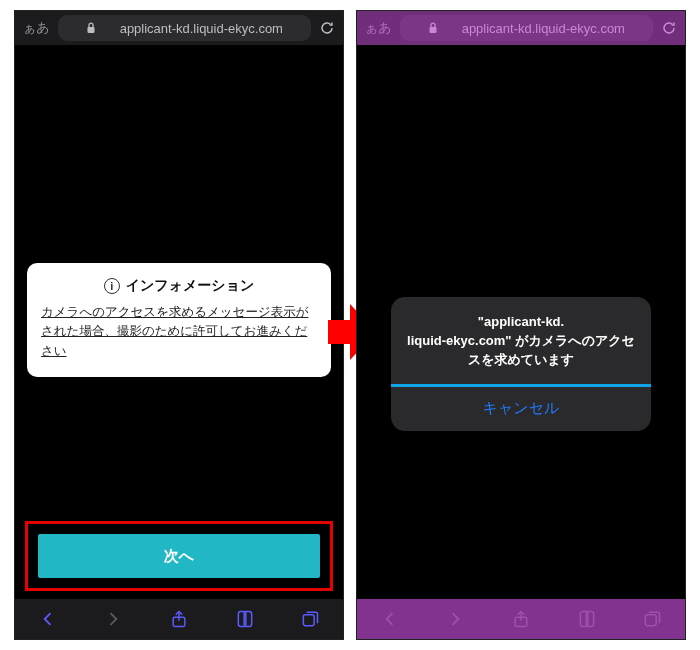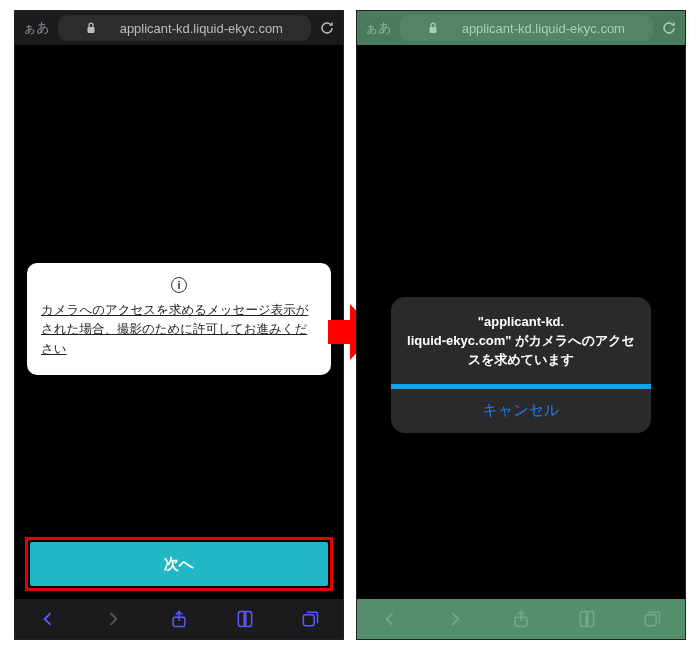--- a/index.html
+++ b/index.html
@@ -5,21 +5,21 @@
   * { box-sizing: border-box; margin: 0; padding: 0; }
   body {
     width: 700px; height: 650px;
     background: #fff;
     font-family: -apple-system, "Hiragino Sans", sans-serif;
     position: relative;
   }
   .stage { position: relative; width: 700px; height: 650px; }
   .phone {
     position: absolute; top: 10px; width: 330px; height: 630px;
-    background: #86efac; border: 1px solid #222;
+    background: #d946ef; border: 1px solid #222;
     display: flex; flex-direction: column;
   }
   .phone-left { left: 14px; }
   .phone-right { left: 356px; }
 
   
   .addrbar {
     height: 34px; background: #1b1b1d; display: flex; align-items: center;
     padding: 0 8px; gap: 8px; color: #bdbdbf; font-size: 12px;
   }
@@ -45,21 +45,21 @@
     width: 16px; height: 16px; border: 1.5px solid #333; border-radius: 50%;
     display: flex; align-items: center; justify-content: center;
     font-size: 11px; font-weight: 700; color: #333;
   }
   .info-title { font-size: 14px; font-weight: 700; color: #111; }
   .info-body { font-size: 12.5px; color: #222; line-height: 1.55; text-decoration: underline; }
 
   
   .next-wrap {
     position: absolute; left: 10px; right: 10px; bottom: 8px;
-    border: 3px solid #e60000; padding: 2px;
+    border: 3px solid #e60000; padding: 10px;
   }
   .next-btn {
     width: 100%; height: 44px; background: #21b7c4; color: #fff;
     display: flex; align-items: center; justify-content: center;
     font-size: 15px; font-weight: 600; border: none; border-radius: 2px;
     cursor: pointer;
   }
 
   
   .toolbar {
@@ -72,21 +72,21 @@
   
   .alert {
     position: absolute; left: 34px; right: 34px; top: 252px;
     background: #2a2a2c; border-radius: 14px; overflow: hidden;
     color: #fff;
   }
   .alert-msg {
     padding: 16px 16px 14px; text-align: center; font-size: 13px;
     font-weight: 600; line-height: 1.45;
   }
-  .alert-btns { display: flex; border-top: 5px solid #0ea5e9; }
+  .alert-btns { display: flex; border-top: 3px solid #0ea5e9; }
   .alert-btn {
     flex: 1; height: 44px; display: flex; align-items: center; justify-content: center;
     font-size: 15px; font-weight: 500; color: #1f7cff; cursor: pointer; position: relative;
   }
   .alert-btn + .alert-btn { border-left: 1px solid #3d3d3f; }
   .allow-highlight {
     position: absolute; inset: 4px 6px; border: 3px solid #e60000;
     pointer-events: none;
   }
 
@@ -114,20 +114,21 @@
       <svg class="reload-icon" viewBox="0 0 16 16" fill="none" stroke="currentColor" stroke-width="1.5">
         <path d="M13 8a5 5 0 1 1-1.6-3.7"></path>
         <path d="M13 2.5 V5 H10.5"></path>
       </svg>
     </div>
 
     <div class="viewport">
       <div class="info-card">
         <div class="info-title-row">
           <span class="info-i">i</span>
+          <span class="info-title">インフォメーション</span>
         </div>
         <div class="info-body">カメラへのアクセスを求めるメッセージ表示がされた場合、撮影のために許可してお進みください</div>
       </div>
 
       <div class="next-wrap">
         <button class="next-btn">次へ</button>
       </div>
     </div>
 
     <div class="toolbar">

